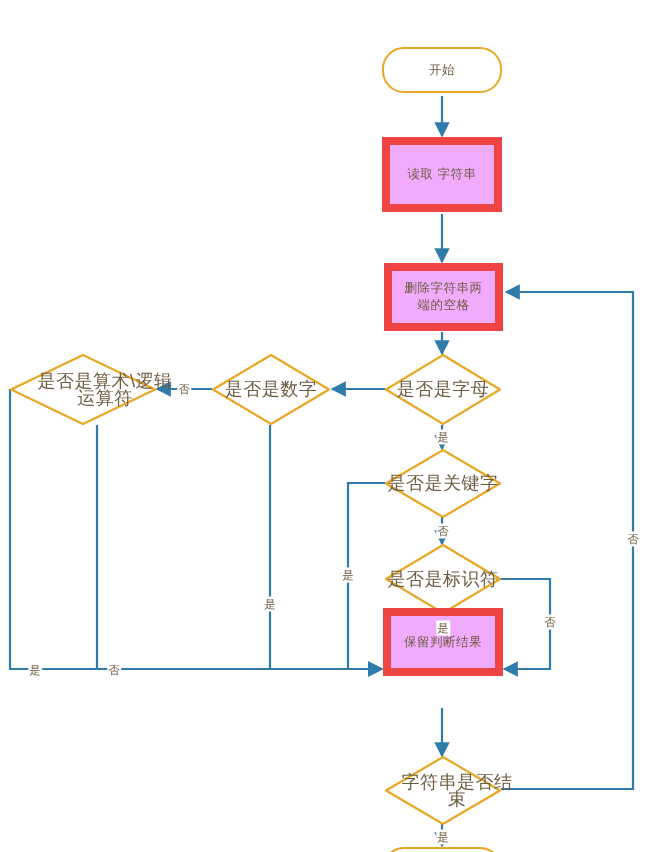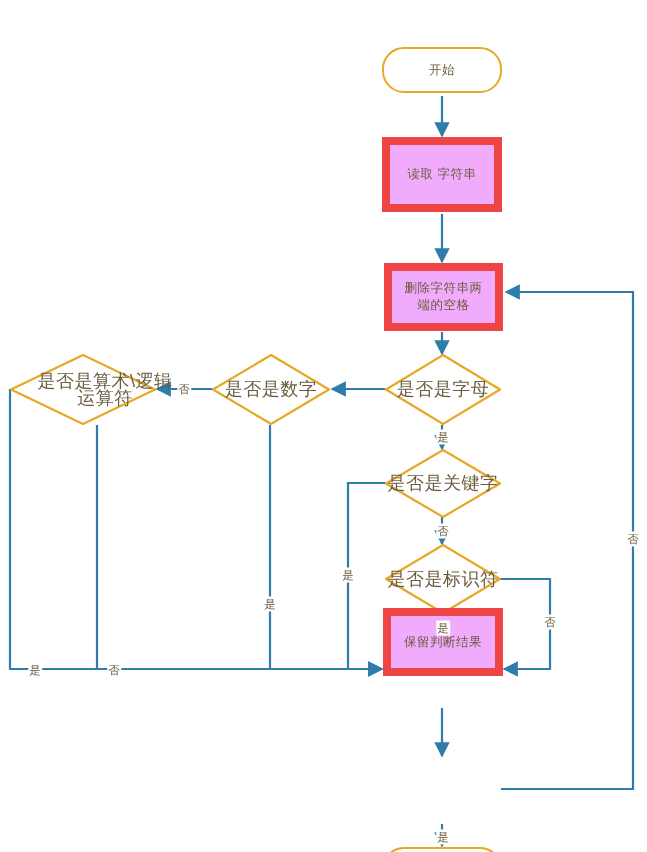--- a/index.html
+++ b/index.html
@@ -112,20 +112,26 @@
     <svg width="116" height="70">
       <polygon points="58,1 115,35 58,69 1,35" fill="#fff" stroke="#e8a724" stroke-width="2.2"></polygon>
     </svg>
     <div class="diamond-label">是否是标识符</div>
   </div>
 
   <div class="node process" style="left:383px;top:564px;width:120px;height:68px;">
     <span>保留判断结果</span>
   </div>
 
+  <div class="diamond-wrap" style="left:385px;top:712px;width:116px;height:69px;">
+    <svg width="116" height="69">
+      <polygon points="58,1 115,34.5 58,68 1,34.5" fill="#fff" stroke="#e8a724" stroke-width="2.2"></polygon>
+    </svg>
+    <div class="diamond-label" style="padding:0 14px;">字符串是否结束</div>
+  </div>
 
   <div class="node terminal" style="left:382px;top:803px;width:120px;height:46px;justify-content:center;">
     <span>结束</span>
   </div>
 
   <div class="elabel" style="left:184px;top:345px;">否</div>
 
   <div class="elabel" style="left:443px;top:393px;">是</div>
 
   <div class="elabel" style="left:443px;top:487px;">否</div>

